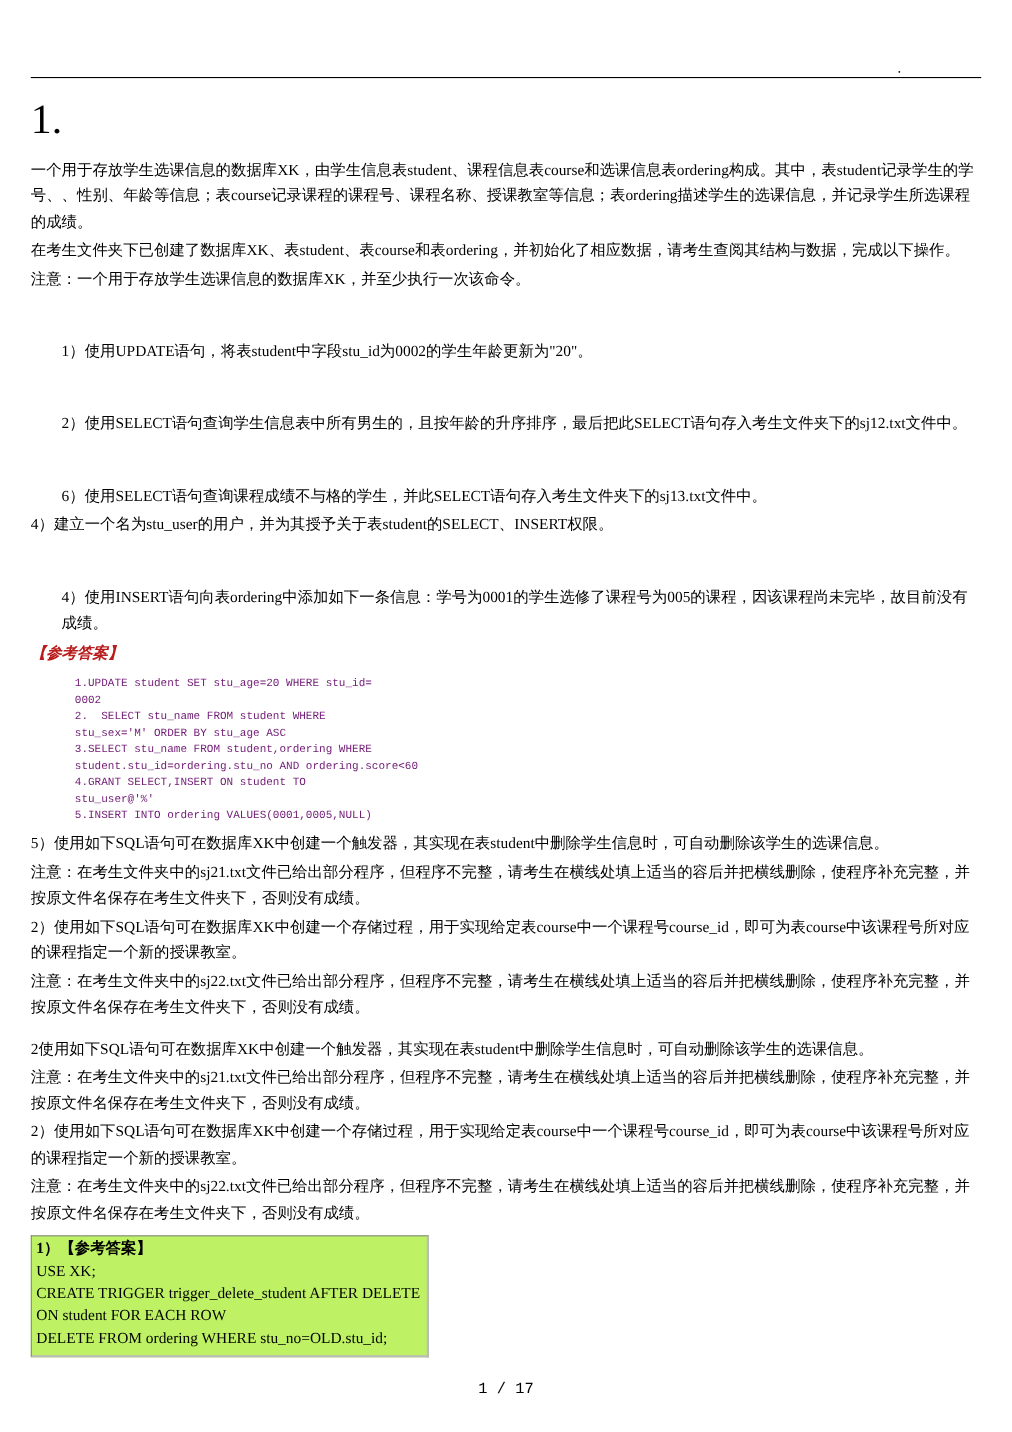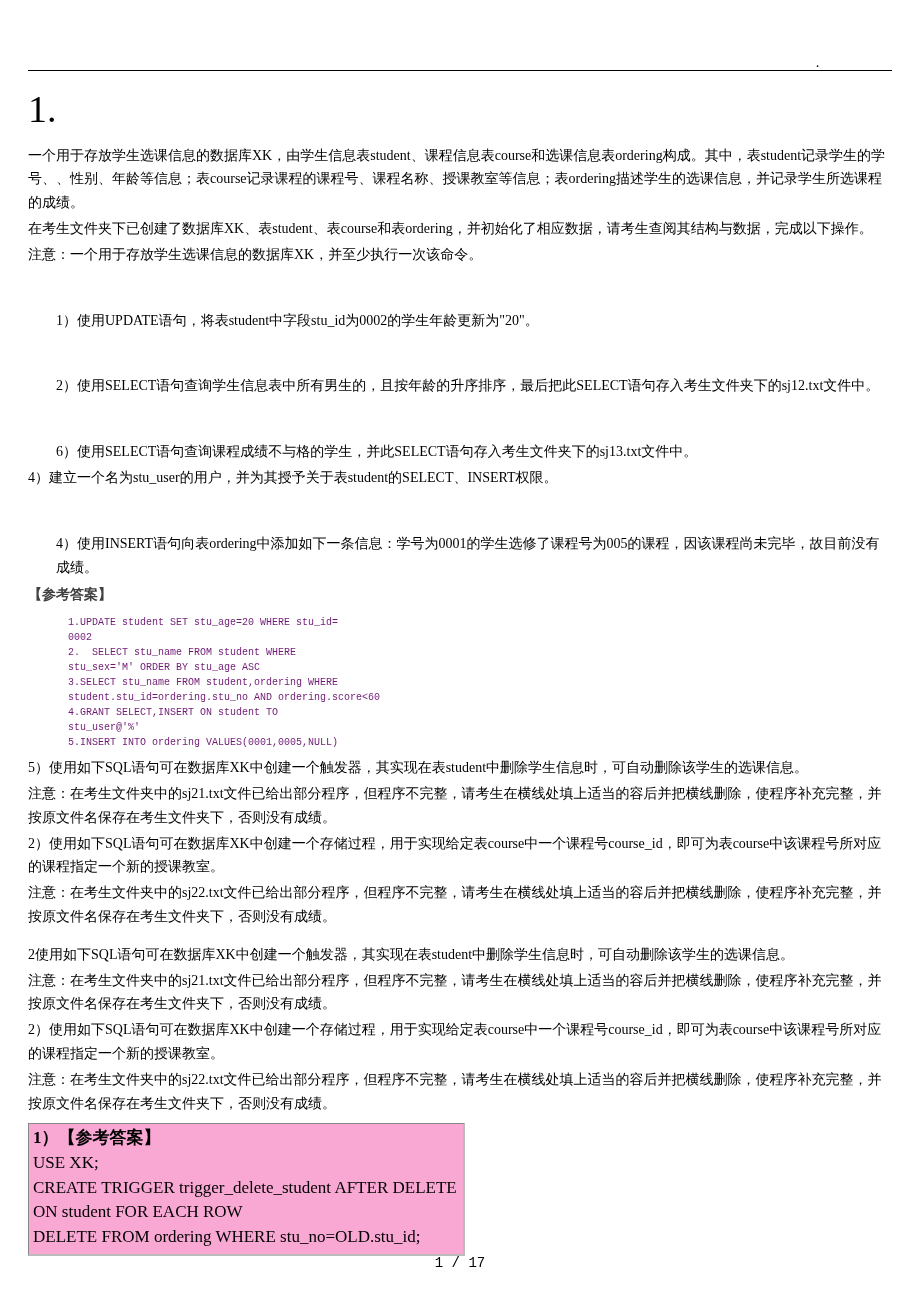--- a/index.html
+++ b/index.html
@@ -27,41 +27,41 @@
   }
   .big-num {
     font-size: 38px;
     font-weight: normal;
     font-family: "Times New Roman", serif;
     display: inline-block;
     margin-bottom: 2px;
   }
   .para { margin-bottom: 2px; }
   .indent1 { padding-left: 2em; margin-top: 42px; }
-  .answer-label { font-weight: bold; color:#404040; margin-top:4px; }
+  .answer-label { font-weight: bold; color:#b91c1c; margin-top:4px;font-style:italic; }
   .code-block {
     font-family: Liberation Mono, monospace;
     font-size: 10px;
     white-space: pre-wrap;
     padding: 6px 0 6px 40px;
     line-height: 1.5;
     color:#701a75;
   }
   .boxed {
     border: 1px solid #888;
     border-right: 2px solid #bbb;
     border-bottom: 2px solid #bbb;
-    background: #f9a8d4;
+    background: #bef264;
     display: inline-block;
     padding: 2px 6px 4px 4px;
     font-family: "Times New Roman", "SimSun", serif;
     white-space: pre-wrap;
     margin-top: 6px;
     line-height:1.45;
-    font-size:17px;
+    font-size:14px;
   }
   .boxed .first { font-family:"SimSun","宋体",serif; font-weight:bold;}
   .pagenum {
     position: absolute;
     bottom: 26px;
     left: 0; right: 0;
     text-align: center;
     font-family: Liberation Mono, monospace;
     font-size: 14px;
   }

